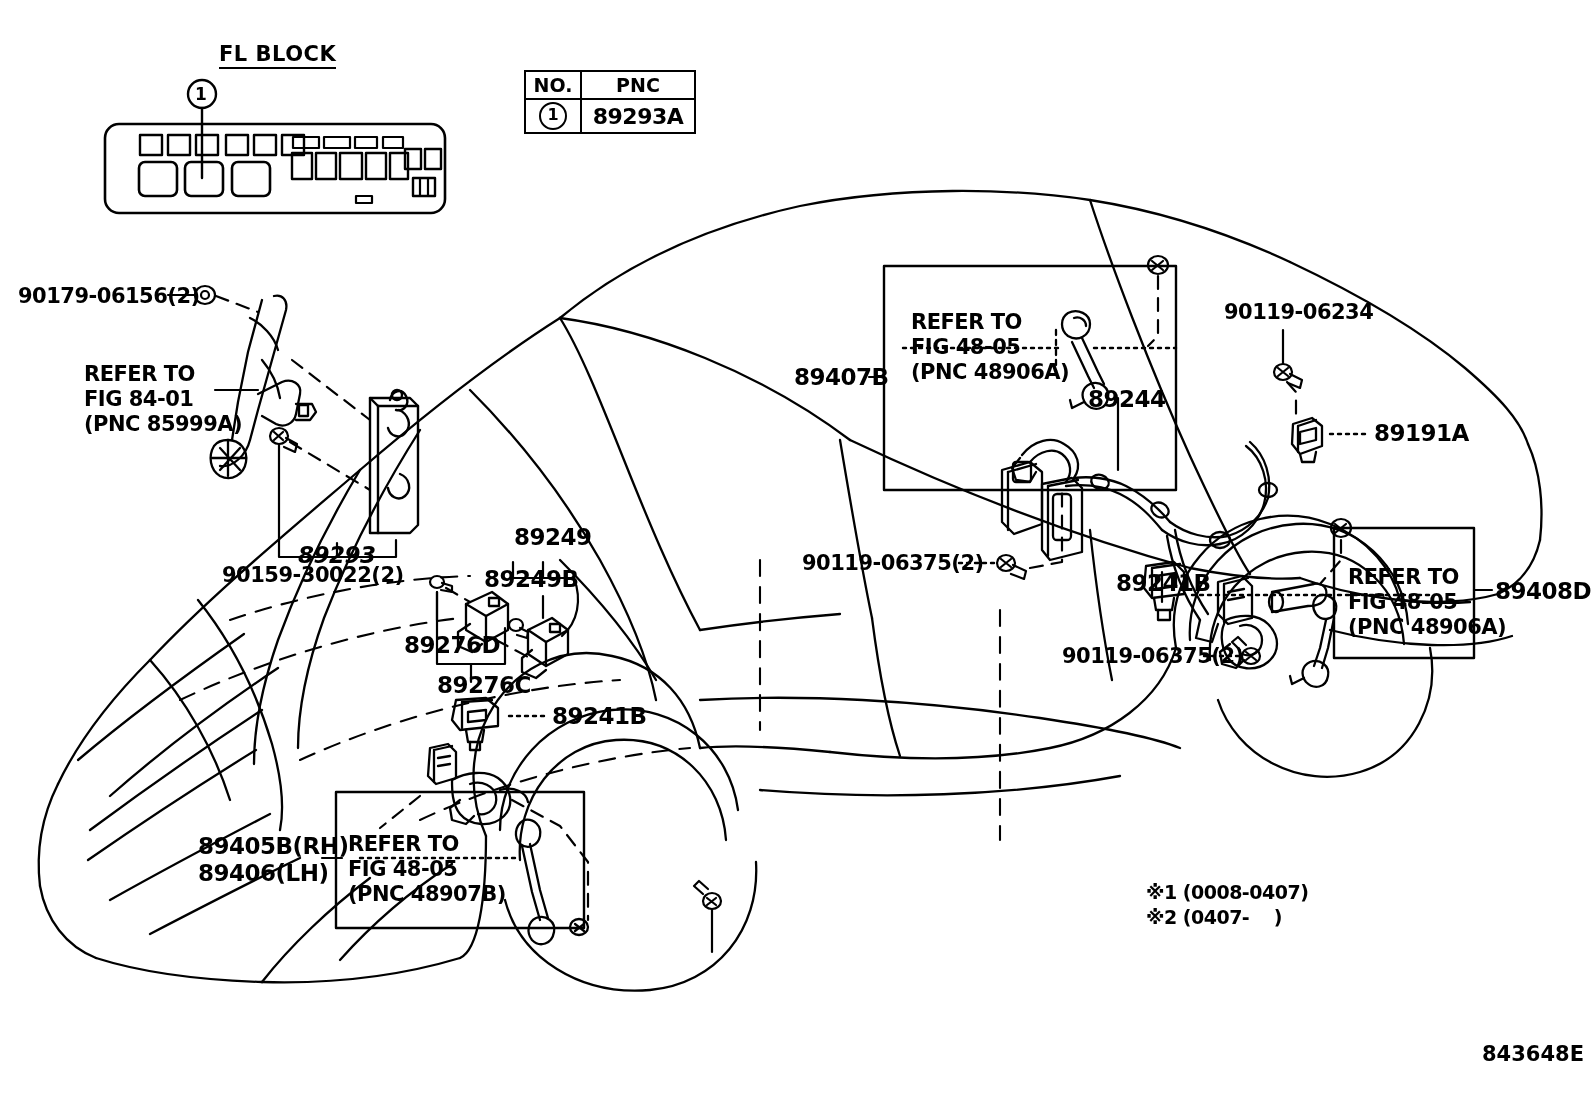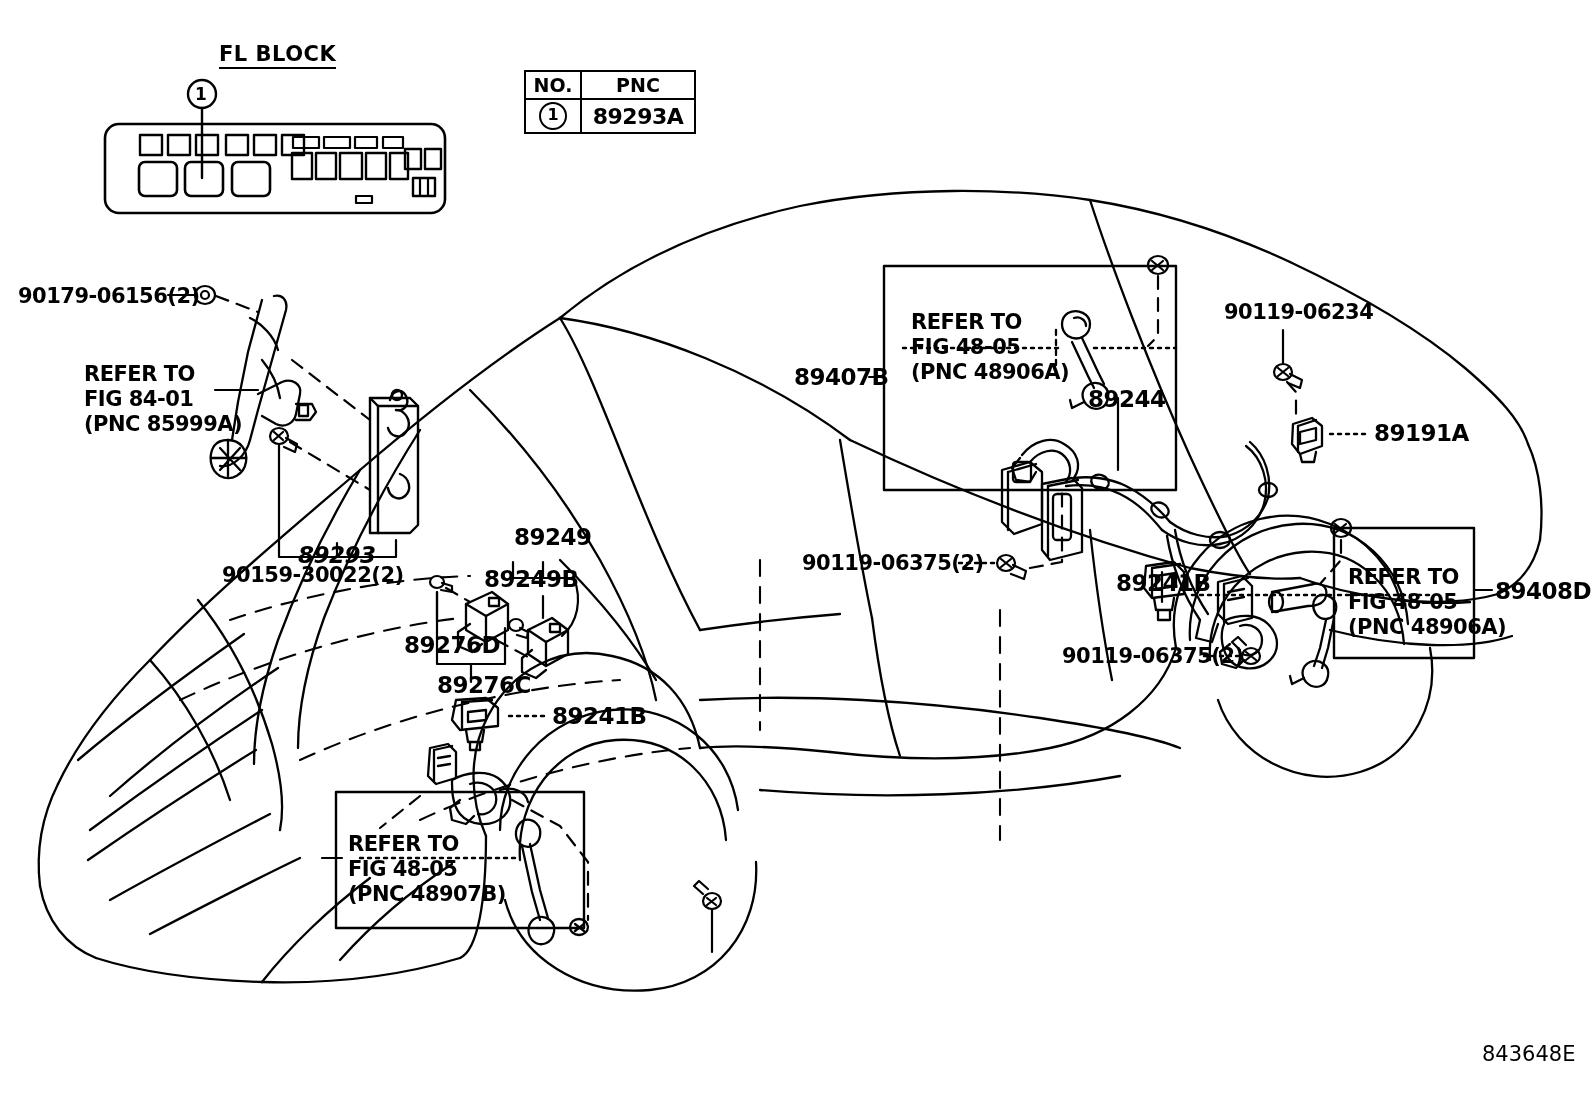--- a/index.html
+++ b/index.html
@@ -41,21 +41,21 @@
     font-weight: bold;
     font-size: 21px;
     letter-spacing: 0.5px;
     color: #000;
     border-bottom: 2px solid #000;
     padding-bottom: 1px;
   }
   .dwgno {
     position: absolute;
     font-family: "DejaVu Sans", sans-serif;
-    font-weight: normal;
+    font-weight: bold;
     font-size: 21px;
     color: #000;
     letter-spacing: 0px;
   }
   .pnc-table {
     position: absolute;
     border-collapse: collapse;
   }
   .pnc-table td, .pnc-table th {
     border: 2px solid #000;
@@ -550,20 +550,22 @@
   <div class="lbl lbl-lg" style="left:514px; top:524px;">89249</div>
 
   <div class="lbl lbl-lg" style="left:484px; top:566px;">89249B</div>
 
   <div class="lbl lbl-lg" style="left:404px; top:632px;">89276D</div>
 
   <div class="lbl lbl-lg" style="left:437px; top:672px;">89276C</div>
 
   <div class="lbl lbl-lg" style="left:552px; top:703px;">89241B</div>
 
+  <div class="lbl lbl-lg" style="left:198px; top:833px;">89405B(RH)
+89406(LH)</div>
 
   <div class="lbl lbl-md" style="left:348px; top:832px;">REFER TO
 FIG 48-05
 (PNC 48907B)</div>
 
   <div class="lbl lbl-lg" style="left:794px; top:364px;">89407B</div>
 
   <div class="lbl lbl-md" style="left:911px; top:310px;">REFER TO
 FIG 48-05
 (PNC 48906A)</div>
@@ -580,16 +582,18 @@
 
   <div class="lbl lbl-md" style="left:1062px; top:644px;">90119-06375(2)</div>
 
   <div class="lbl lbl-md" style="left:1348px; top:565px;">REFER TO
 FIG 48-05
 (PNC 48906A)</div>
 
   <div class="lbl lbl-lg" style="left:1495px; top:578px;">89408D</div>
 
 
+  <div class="note-blk" style="left:1146px; top:880px;">※1 (0008-0407)
+※2 (0407-    )</div>
 
   <div class="dwgno" style="left:1482px; top:1042px;">843648E</div>
 
 </div>
 
 </body></html>

